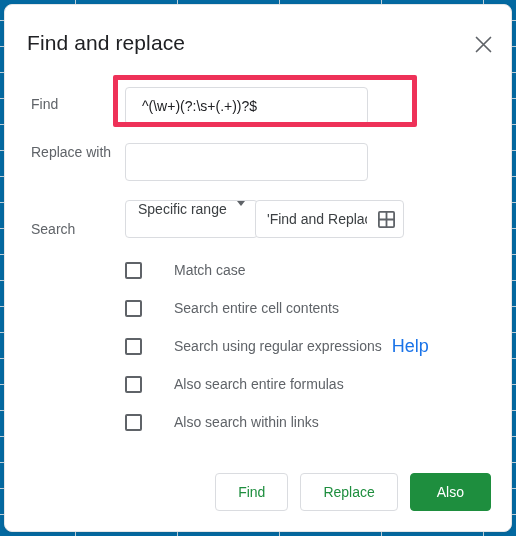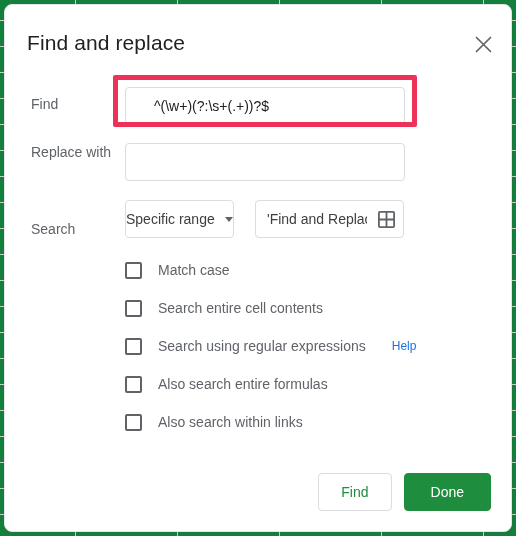--- a/index.html
+++ b/index.html
@@ -14,21 +14,21 @@
     background: #ffffff;
     font-family: "Liberation Sans", sans-serif;
     -webkit-font-smoothing: antialiased;
   }
 
   
   #page {
     position: relative;
     width: 516px;
     height: 536px;
-    background: #15803d;
+    background: #0369a1;
   }
   #grid-backdrop {
     position: absolute;
     inset: 0;
     background-image:
       linear-gradient(to right, #e3e3e3 1px, transparent 1px),
       linear-gradient(to bottom, #e3e3e3 1px, transparent 1px);
     background-size: 102px 26px;
     background-position: -27px -6px;
     opacity: .85;
@@ -77,30 +77,30 @@
   .row-label {
     position: absolute;
     left: 26px;
     font-size: 14px;
     color: #5f6368;
     white-space: nowrap;
   }
   .txt-input {
     position: absolute;
     left: 120px;
-    width: 280px;
+    width: 243px;
     height: 38px;
     box-sizing: border-box;
     border: 1px solid #dadce0;
     border-radius: 4px;
     background: #fff;
     font-family: "Liberation Sans", sans-serif;
     font-size: 14px;
     color: #202124;
-    padding: 0 28px;
+    padding: 0 16px;
     outline: none;
   }
   .txt-input::placeholder { color: #9aa0a6; }
 
   #find-label     { top: 91px; }
   #find-input     { top: 82px; }
   #replace-label  { top: 139px; }
   #replace-input  { top: 138px; }
   #search-label   { top: 216px; }
 
@@ -121,22 +121,22 @@
   #range-select {
     position: absolute;
     left: 120px;
     top: 195px;
     height: 38px;
     box-sizing: border-box;
     border: 1px solid #dadce0;
     border-radius: 4px;
     background: #fff;
     display: flex;
-    align-items: center;
-    padding: 0 0;
+    align-items: flex-start;
+    padding: 0 12px;
     cursor: pointer;
   }
   #range-select-label {
     font-size: 14px;
     color: #3c4043;
     white-space: nowrap;
   }
   #caret-icon {
     width: 0; height: 0;
     margin-left: 10px;
@@ -196,28 +196,28 @@
   .opt-box {
     width: 17px;
     height: 17px;
     box-sizing: border-box;
     border: 2px solid #5f6368;
     border-radius: 2px;
     background: #fff;
     flex: none;
   }
   .opt-label {
-    margin-left: 16px;
+    margin-left: 32px;
     font-size: 14px;
     color: #5f6368;
     white-space: nowrap;
   }
   .opt-help {
-    margin-left: 26px;
-    font-size: 12px;
+    margin-left: 10px;
+    font-size: 18px;
     color: #1a73e8;
     cursor: pointer;
     white-space: nowrap;
   }
 
   
   #footer {
     position: absolute;
     left: 0;
     right: 0;
@@ -319,17 +319,18 @@
 
       <div class="opt-row">
         <span class="opt-box"></span>
         <span class="opt-label">Also search within links</span>
       </div>
 
     </div>
 
     <div id="footer">
       <div class="btn btn-outline">Find</div>
-      <div class="btn btn-primary">Done</div>
+      <div class="btn btn-outline">Replace</div>
+      <div class="btn btn-primary">Also</div>
     </div>
 
   </div>
 </div>
 
 </body></html>

